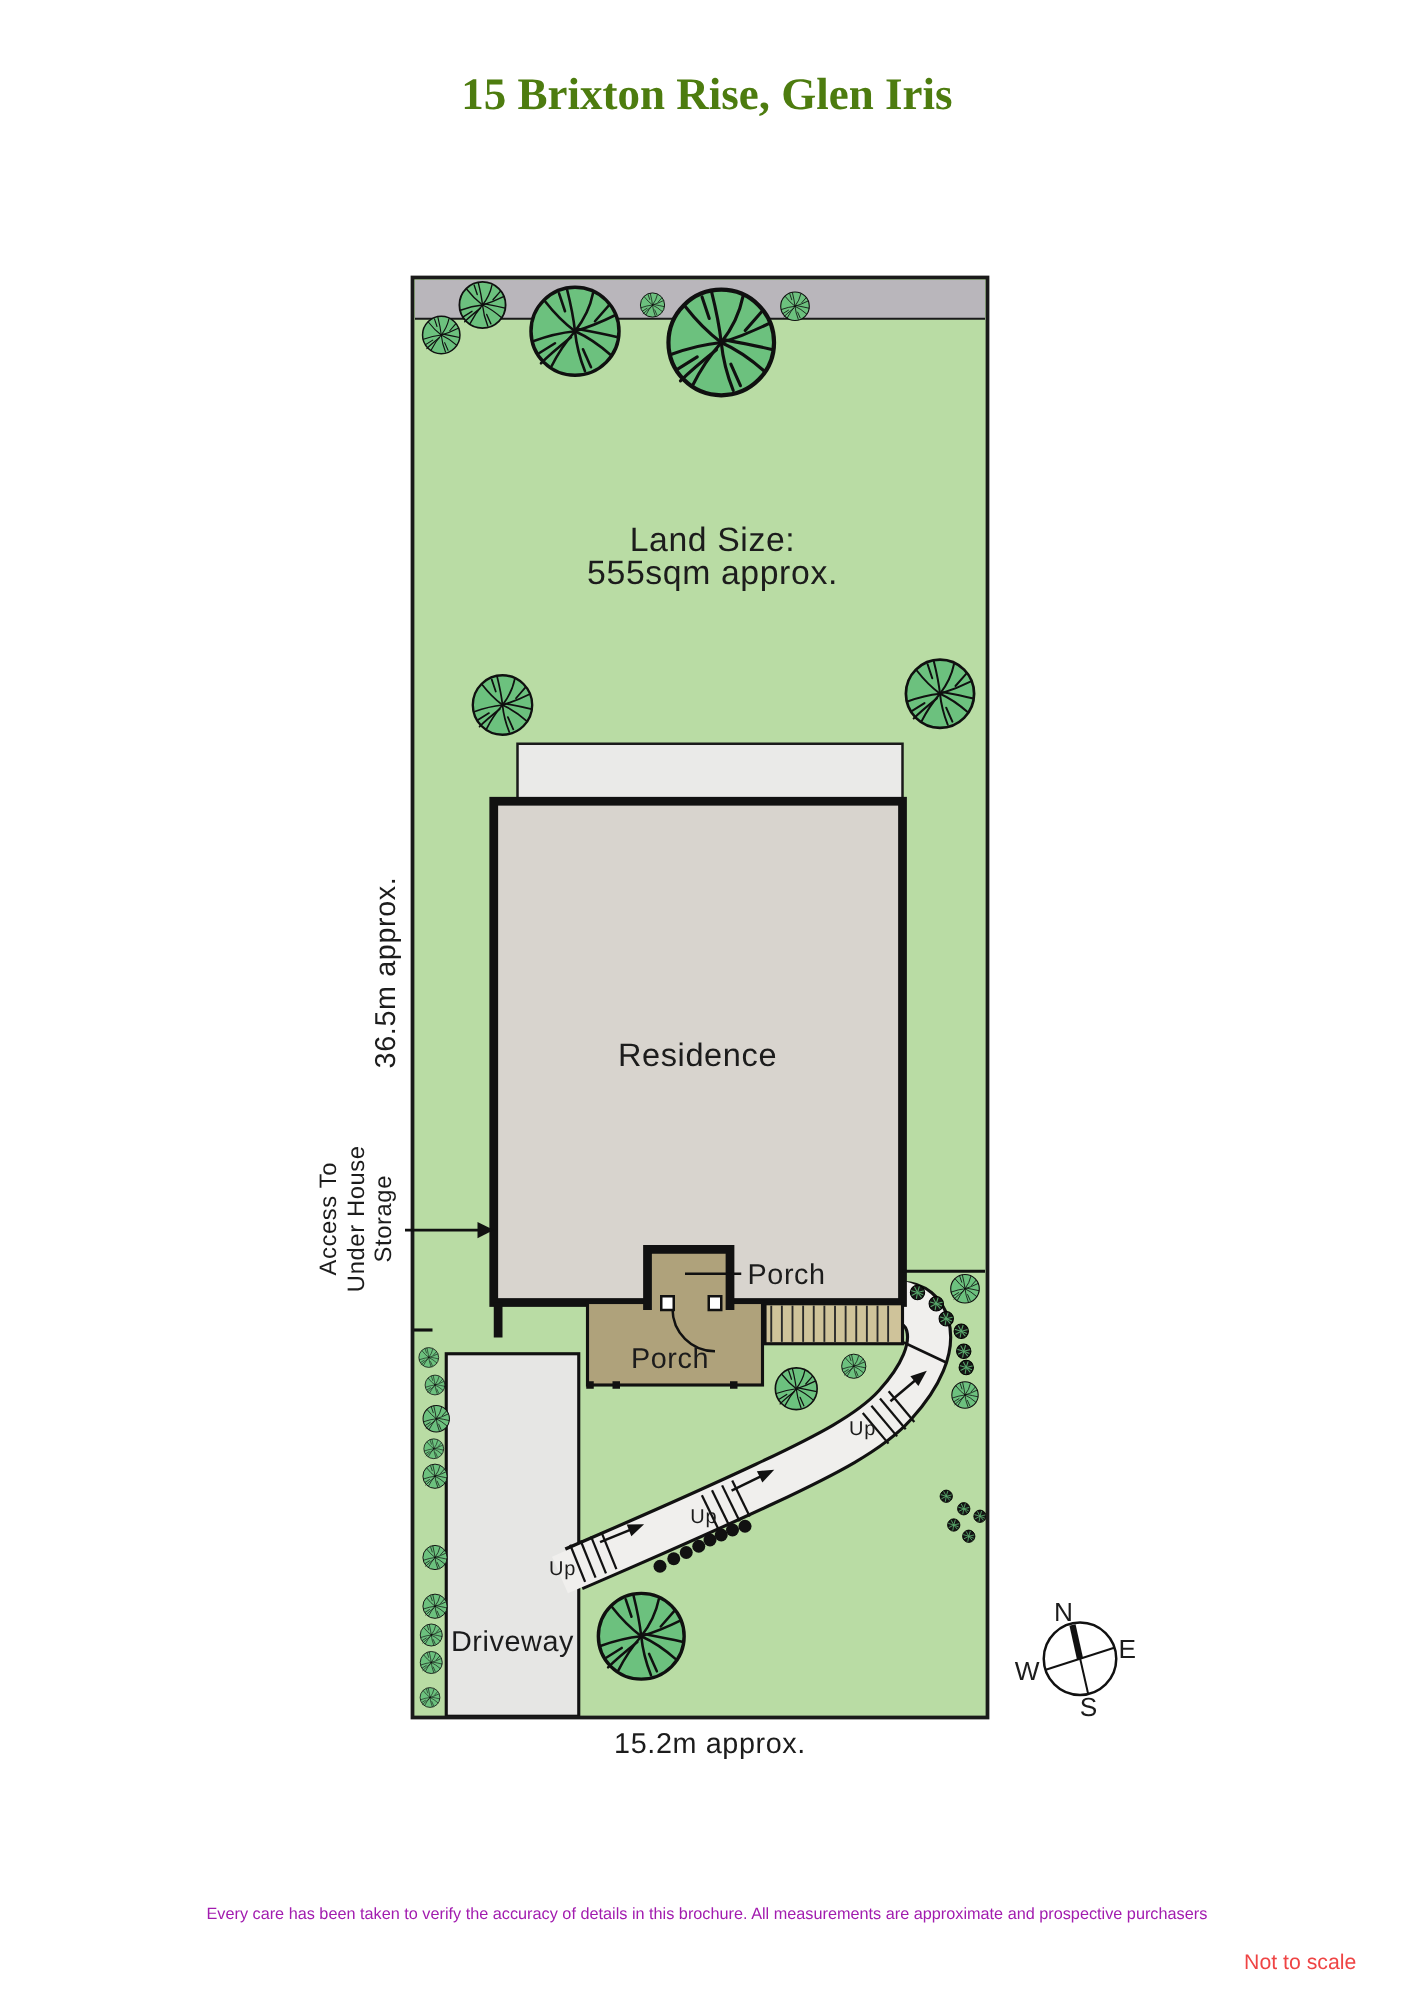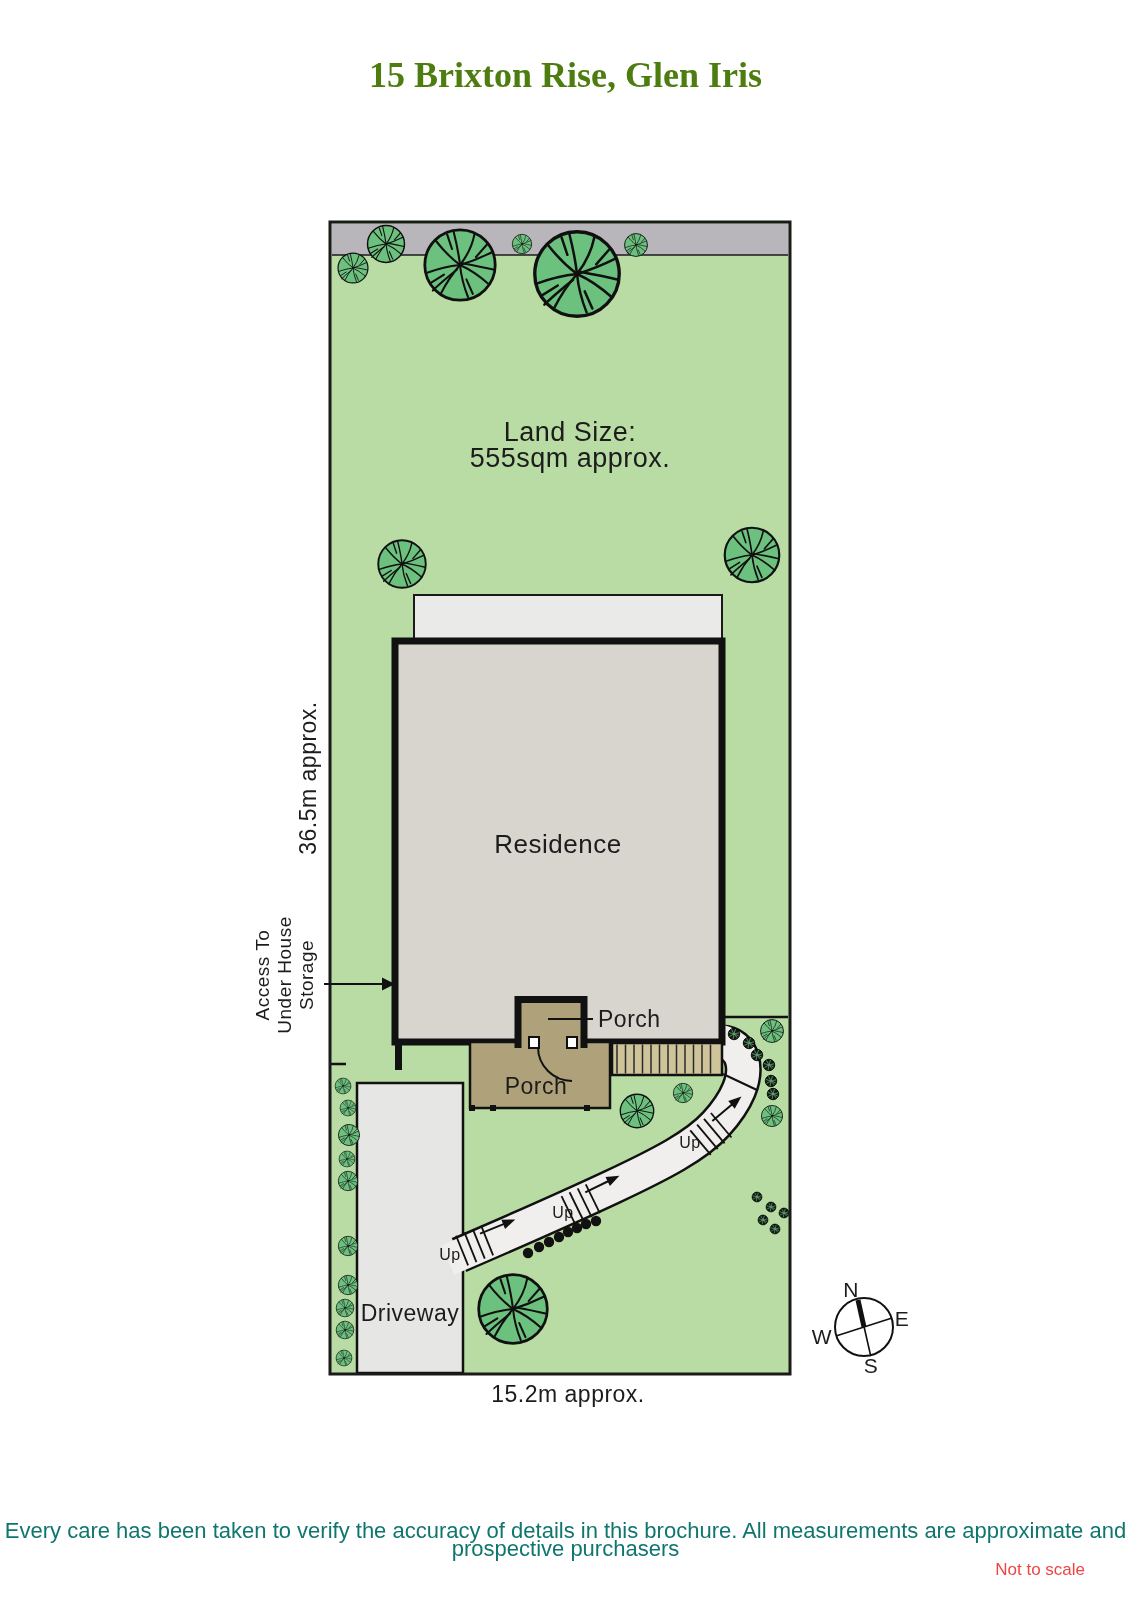--- a/index.html
+++ b/index.html
@@ -3,21 +3,21 @@
 <meta charset="utf-8">
 <style>
   html,body{margin:0;padding:0;background:#ffffff;}
   #page{position:relative;width:1131px;height:1600px;background:#fff;overflow:hidden;
         font-family:"Liberation Sans",sans-serif;color:#1c1c1c;}
   #title{position:absolute;top:54px;left:0;width:1131px;text-align:center;
          font-family:"Liberation Serif",serif;font-weight:bold;font-size:36px;color:#4d7c0f;}
   #plan-svg{position:absolute;left:0;top:0;}
   .plan-label{font-family:"Liberation Sans",sans-serif;fill:#1c1c1c;letter-spacing:0.5px;}
   #footer{position:absolute;top:1522px;left:0;width:1131px;text-align:center;
-          font-size:22px;line-height:18px;color:#0f766e;}
+          font-size:13px;line-height:18px;color:#a21caf;}
   #scale-note{position:absolute;top:1560px;right:46px;font-size:17px;color:#ef4444;}
 </style>
 </head>
 <body>
 
 <div id="page">
 
   <div id="title">15 Brixton Rise, Glen Iris</div>
 
   <svg id="plan-svg" width="1131" height="1600" viewBox="0 0 1131 1600">

